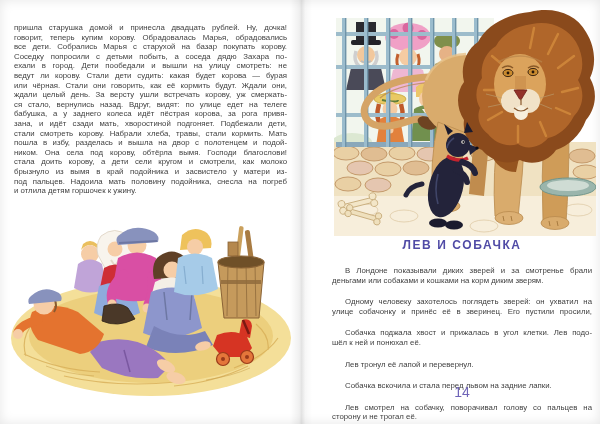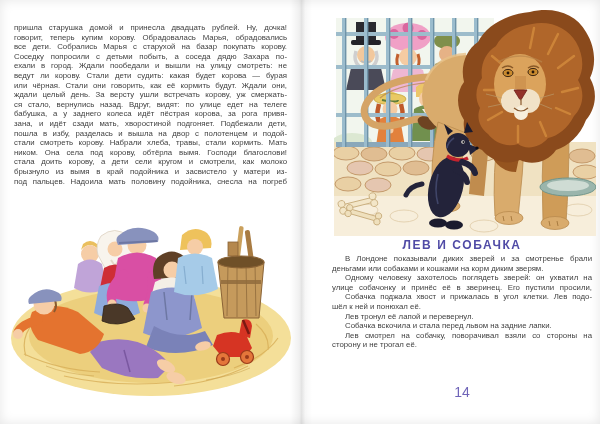--- a/index.html
+++ b/index.html
@@ -18,21 +18,21 @@
   .spine{
     position:absolute;left:290px;top:0;width:22px;height:100%;
     background:linear-gradient(90deg,rgba(0,0,0,0) 0%,rgba(0,0,0,0.06) 42%,rgba(0,0,0,0.11) 52%,rgba(0,0,0,0.03) 70%,rgba(0,0,0,0) 100%);
     pointer-events:none;
   }
   .text-block{position:absolute;color:var(--body-text);font-size:7.8px;line-height:9.6px;}
   .left-text{left:14px;top:23px;width:273px;}
   .right-text{left:332px;top:254px;width:260px;}
   .tline{text-align:justify;text-align-last:justify;white-space:normal;}
   .tline.last{text-align-last:left;}
-  .tline.indent{text-indent:13px;}
+  .tline.indent{text-indent:13px;margin-top:12px;}
   .story-title{
     position:absolute;left:332px;top:238px;width:260px;text-align:center;
     color:var(--title-color);font-size:12px;font-weight:700;letter-spacing:1.6px;
   }
   .page-number{
     position:absolute;left:332px;top:384px;width:260px;text-align:center;
     color:var(--pagenum-color);font-size:14px;
   }
   .illus{position:absolute;}
   .illus-left{left:6px;top:216px;width:288px;height:188px;}
@@ -42,33 +42,34 @@
 <body>
 
 <div class="spread">
 
   <div>
     <div class="text-block left-text" id="left-lines">
         <div class="tline">пришла старушка домой и принесла двадцать рублей. Ну, дочка!</div>
         <div class="tline">говорит, теперь купим корову. Обрадовалась Марья, обрадовались</div>
         <div class="tline">все дети. Собрались Марья с старухой на базар покупать корову.</div>
         <div class="tline">Соседку попросили с детьми побыть, а соседа дядю Захара по-</div>
-        <div class="tline">ехали в город. Ждали пообедали и вышли на улицу смотреть: не</div>
+        <div class="tline">ехали в город. Дети пообедали и вышли на улицу смотреть: не</div>
         <div class="tline">ведут ли корову. Стали дети судить: какая будет корова — бурая</div>
         <div class="tline">или чёрная. Стали они говорить, как её кормить будут. Ждали они,</div>
         <div class="tline">ждали целый день. За версту ушли встречать корову, уж смеркать-</div>
         <div class="tline">ся стало, вернулись назад. Вдруг, видят: по улице едет на телеге</div>
         <div class="tline">бабушка, а у заднего колеса идёт пёстрая корова, за рога привя-</div>
         <div class="tline">зана, и идёт сзади мать, хворостиной подгоняет. Подбежали дети,</div>
+        <div class="tline">стали смотреть корову. Набрали хлеба, травы, стали кормить. Мать</div>
         <div class="tline">пошла в избу, разделась и вышла на двор с полотенцем и подой-</div>
-        <div class="tline">стали смотреть корову. Набрали хлеба, травы, стали кормить. Мать</div>
         <div class="tline">ником. Она села под корову, обтёрла вымя. Господи благослови!</div>
         <div class="tline">стала доить корову, а дети сели кругом и смотрели, как молоко</div>
         <div class="tline">брызнуло из вымя в край подойника и засвистело у матери из-</div>
         <div class="tline">под пальцев. Надоила мать половину подойника, снесла на погреб</div>
+        <div class="tline last">и отлила детям горшочек к ужину.</div>
       </div>
 
     <svg class="illus illus-left" viewBox="0 0 288 188">
 
       <g>
         <ellipse cx="145" cy="122" rx="140" ry="58" fill="#f4df99"></ellipse>
         <ellipse cx="145" cy="120" rx="122" ry="47" fill="#eccf7d"></ellipse>
         <path d="M18,138 q34,16 76,18 M58,160 q52,12 112,6 M168,170 q42,-4 74,-20 M228,152 q32,-12 44,-30 M28,106 q-14,16 -8,34 M250,108 q14,12 12,26" stroke="#d6ab54" stroke-width="1.2" fill="none" opacity="0.75"></path>
         <path d="M40,150 q20,8 48,10 M200,164 q26,-4 44,-12" stroke="#c49a44" stroke-width="0.8" fill="none" opacity="0.6"></path>
       </g>
@@ -361,18 +362,18 @@
     <div class="story-title">ЛЕВ И СОБАЧКА</div>
     <div class="text-block right-text" id="right-paras">
         <div class="tline indent">В Лондоне показывали диких зверей и за смотренье брали</div>
         <div class="tline last">деньгами или собаками и кошками на корм диким зверям.</div>
         <div class="tline indent">Одному человеку захотелось поглядеть зверей: он ухватил на</div>
         <div class="tline">улице собачонку и принёс её в зверинец. Его пустили просили,</div>
         <div class="tline indent">Собачка поджала хвост и прижалась в угол клетки. Лев подо-</div>
         <div class="tline last">шёл к ней и понюхал её.</div>
         <div class="tline last indent">Лев тронул её лапой и перевернул.</div>
         <div class="tline last indent">Собачка вскочила и стала перед львом на задние лапки.</div>
-        <div class="tline indent">Лев смотрел на собачку, поворачивал взяли со стороны на</div>
+        <div class="tline indent">Лев смотрел на собачку, поворачивал голову со пальцев на</div>
         <div class="tline last">сторону и не трогал её.</div>
       </div>
     <div class="page-number">14</div>
   </div>
 </div>
 
 </body></html>

